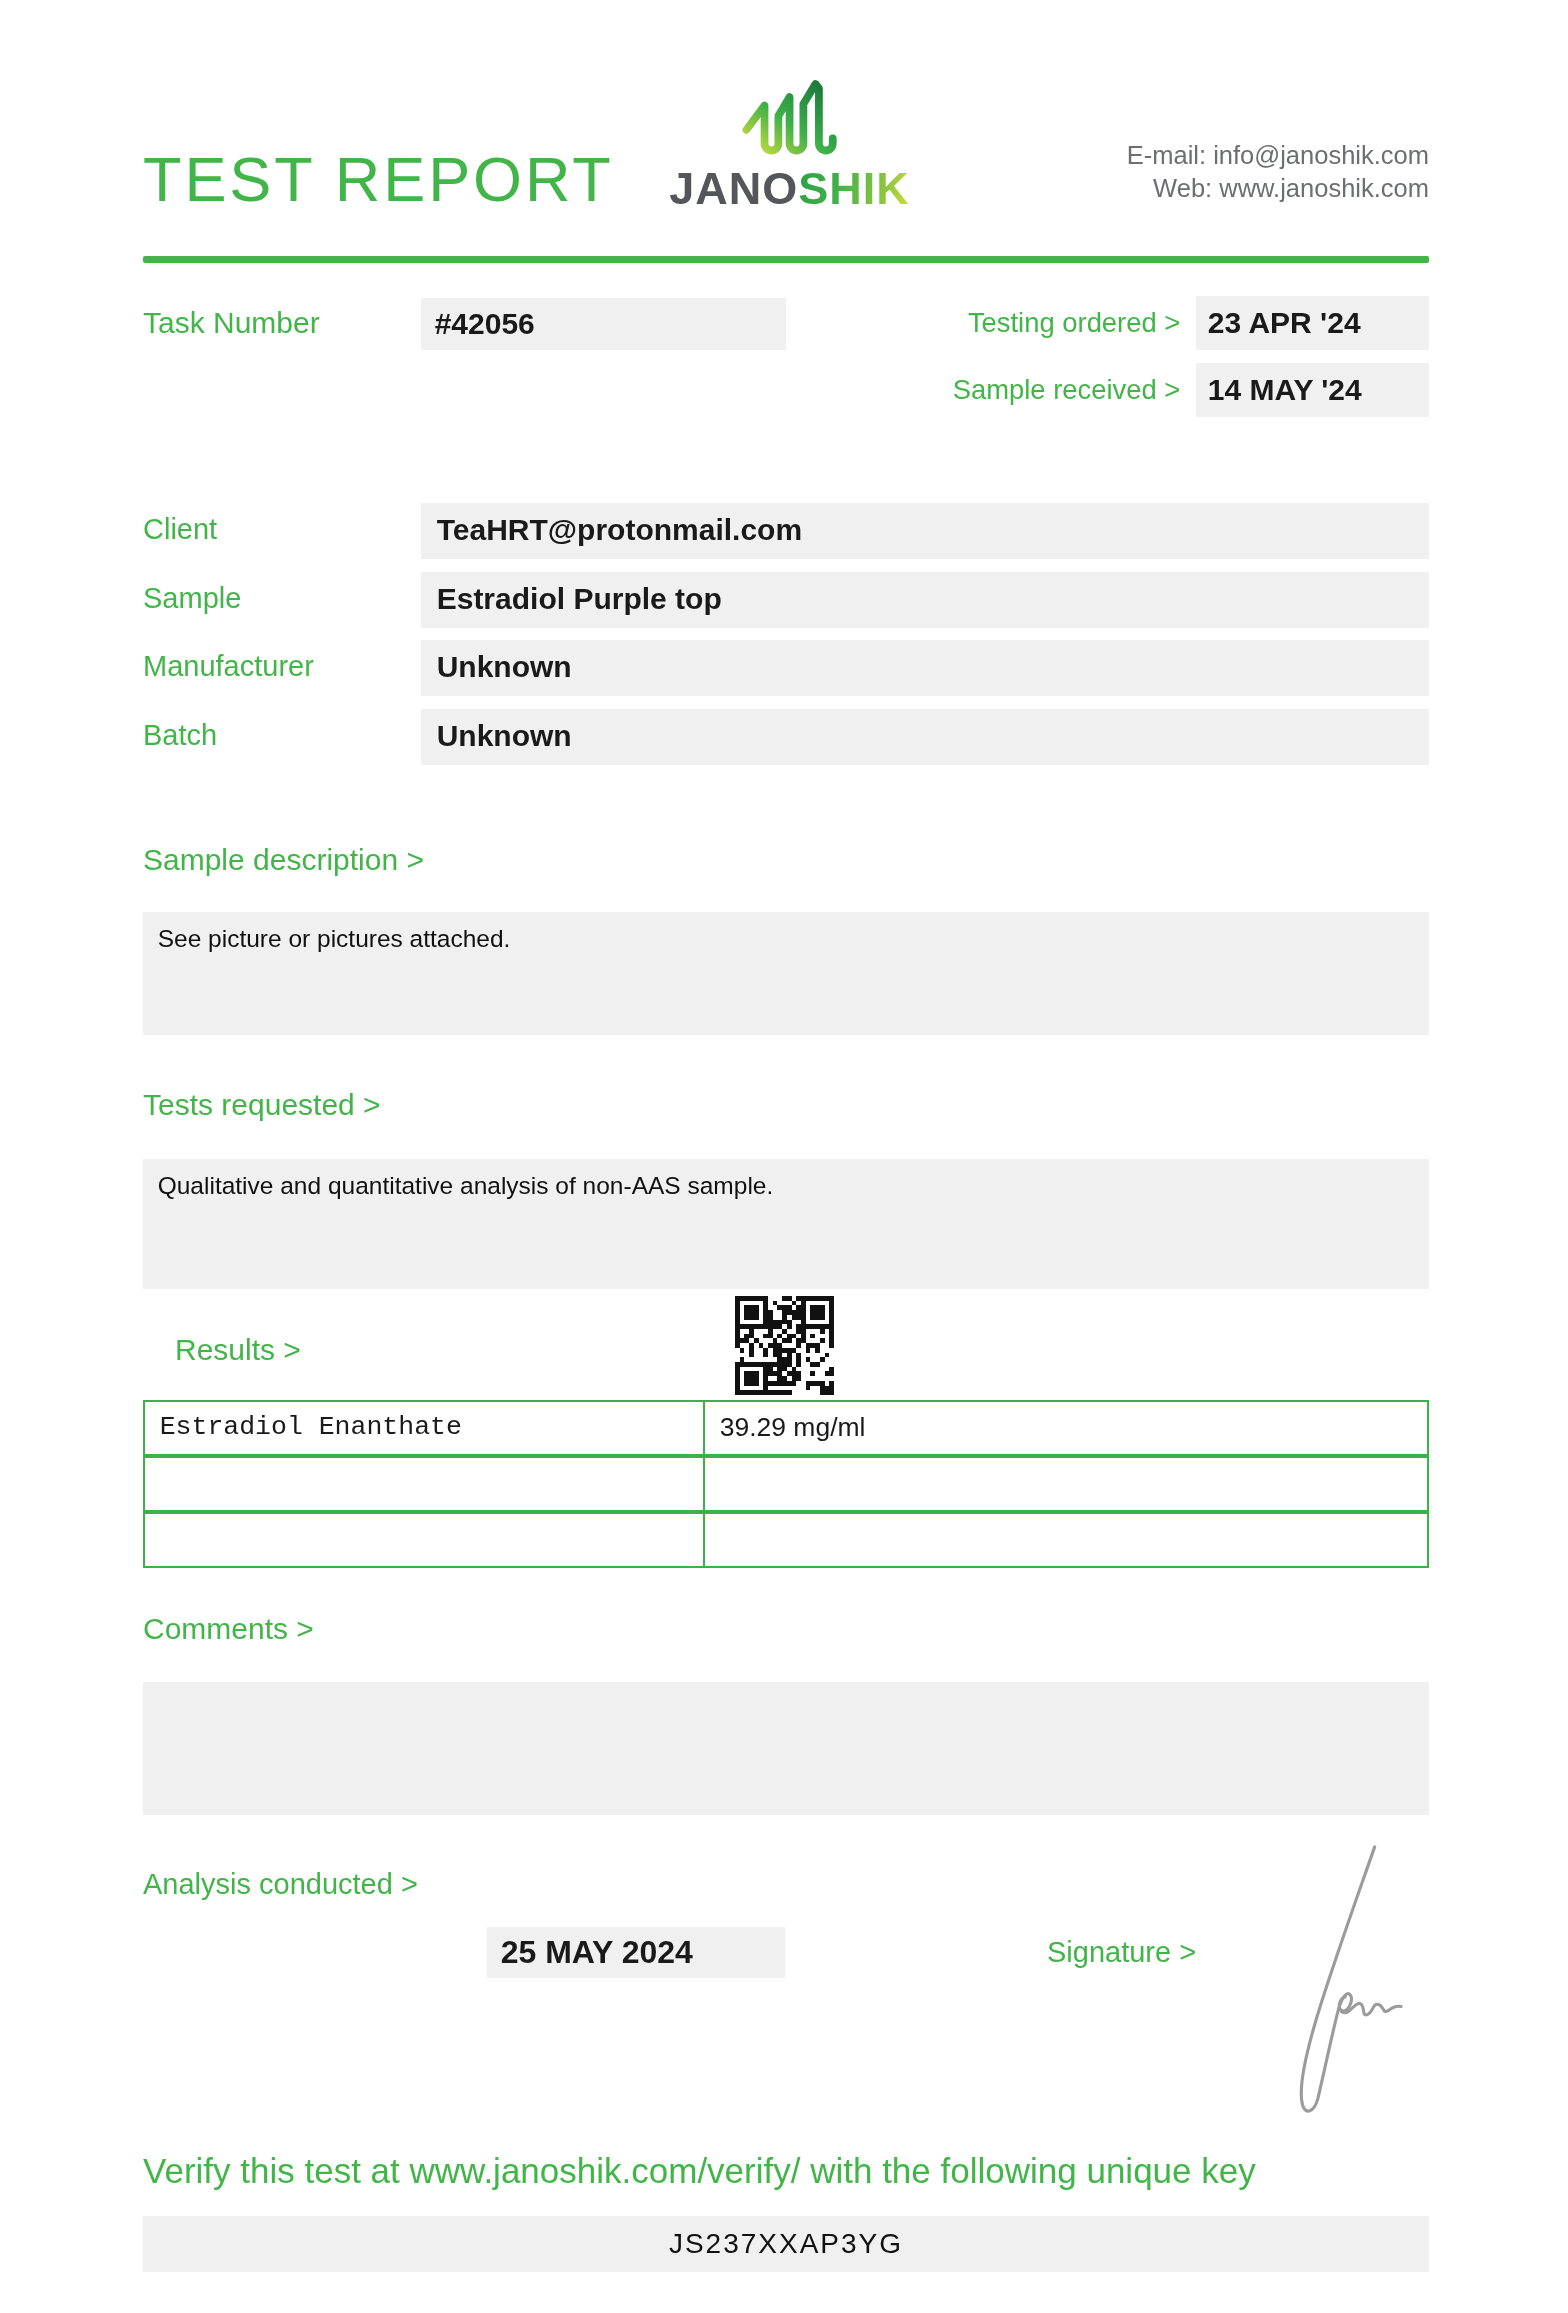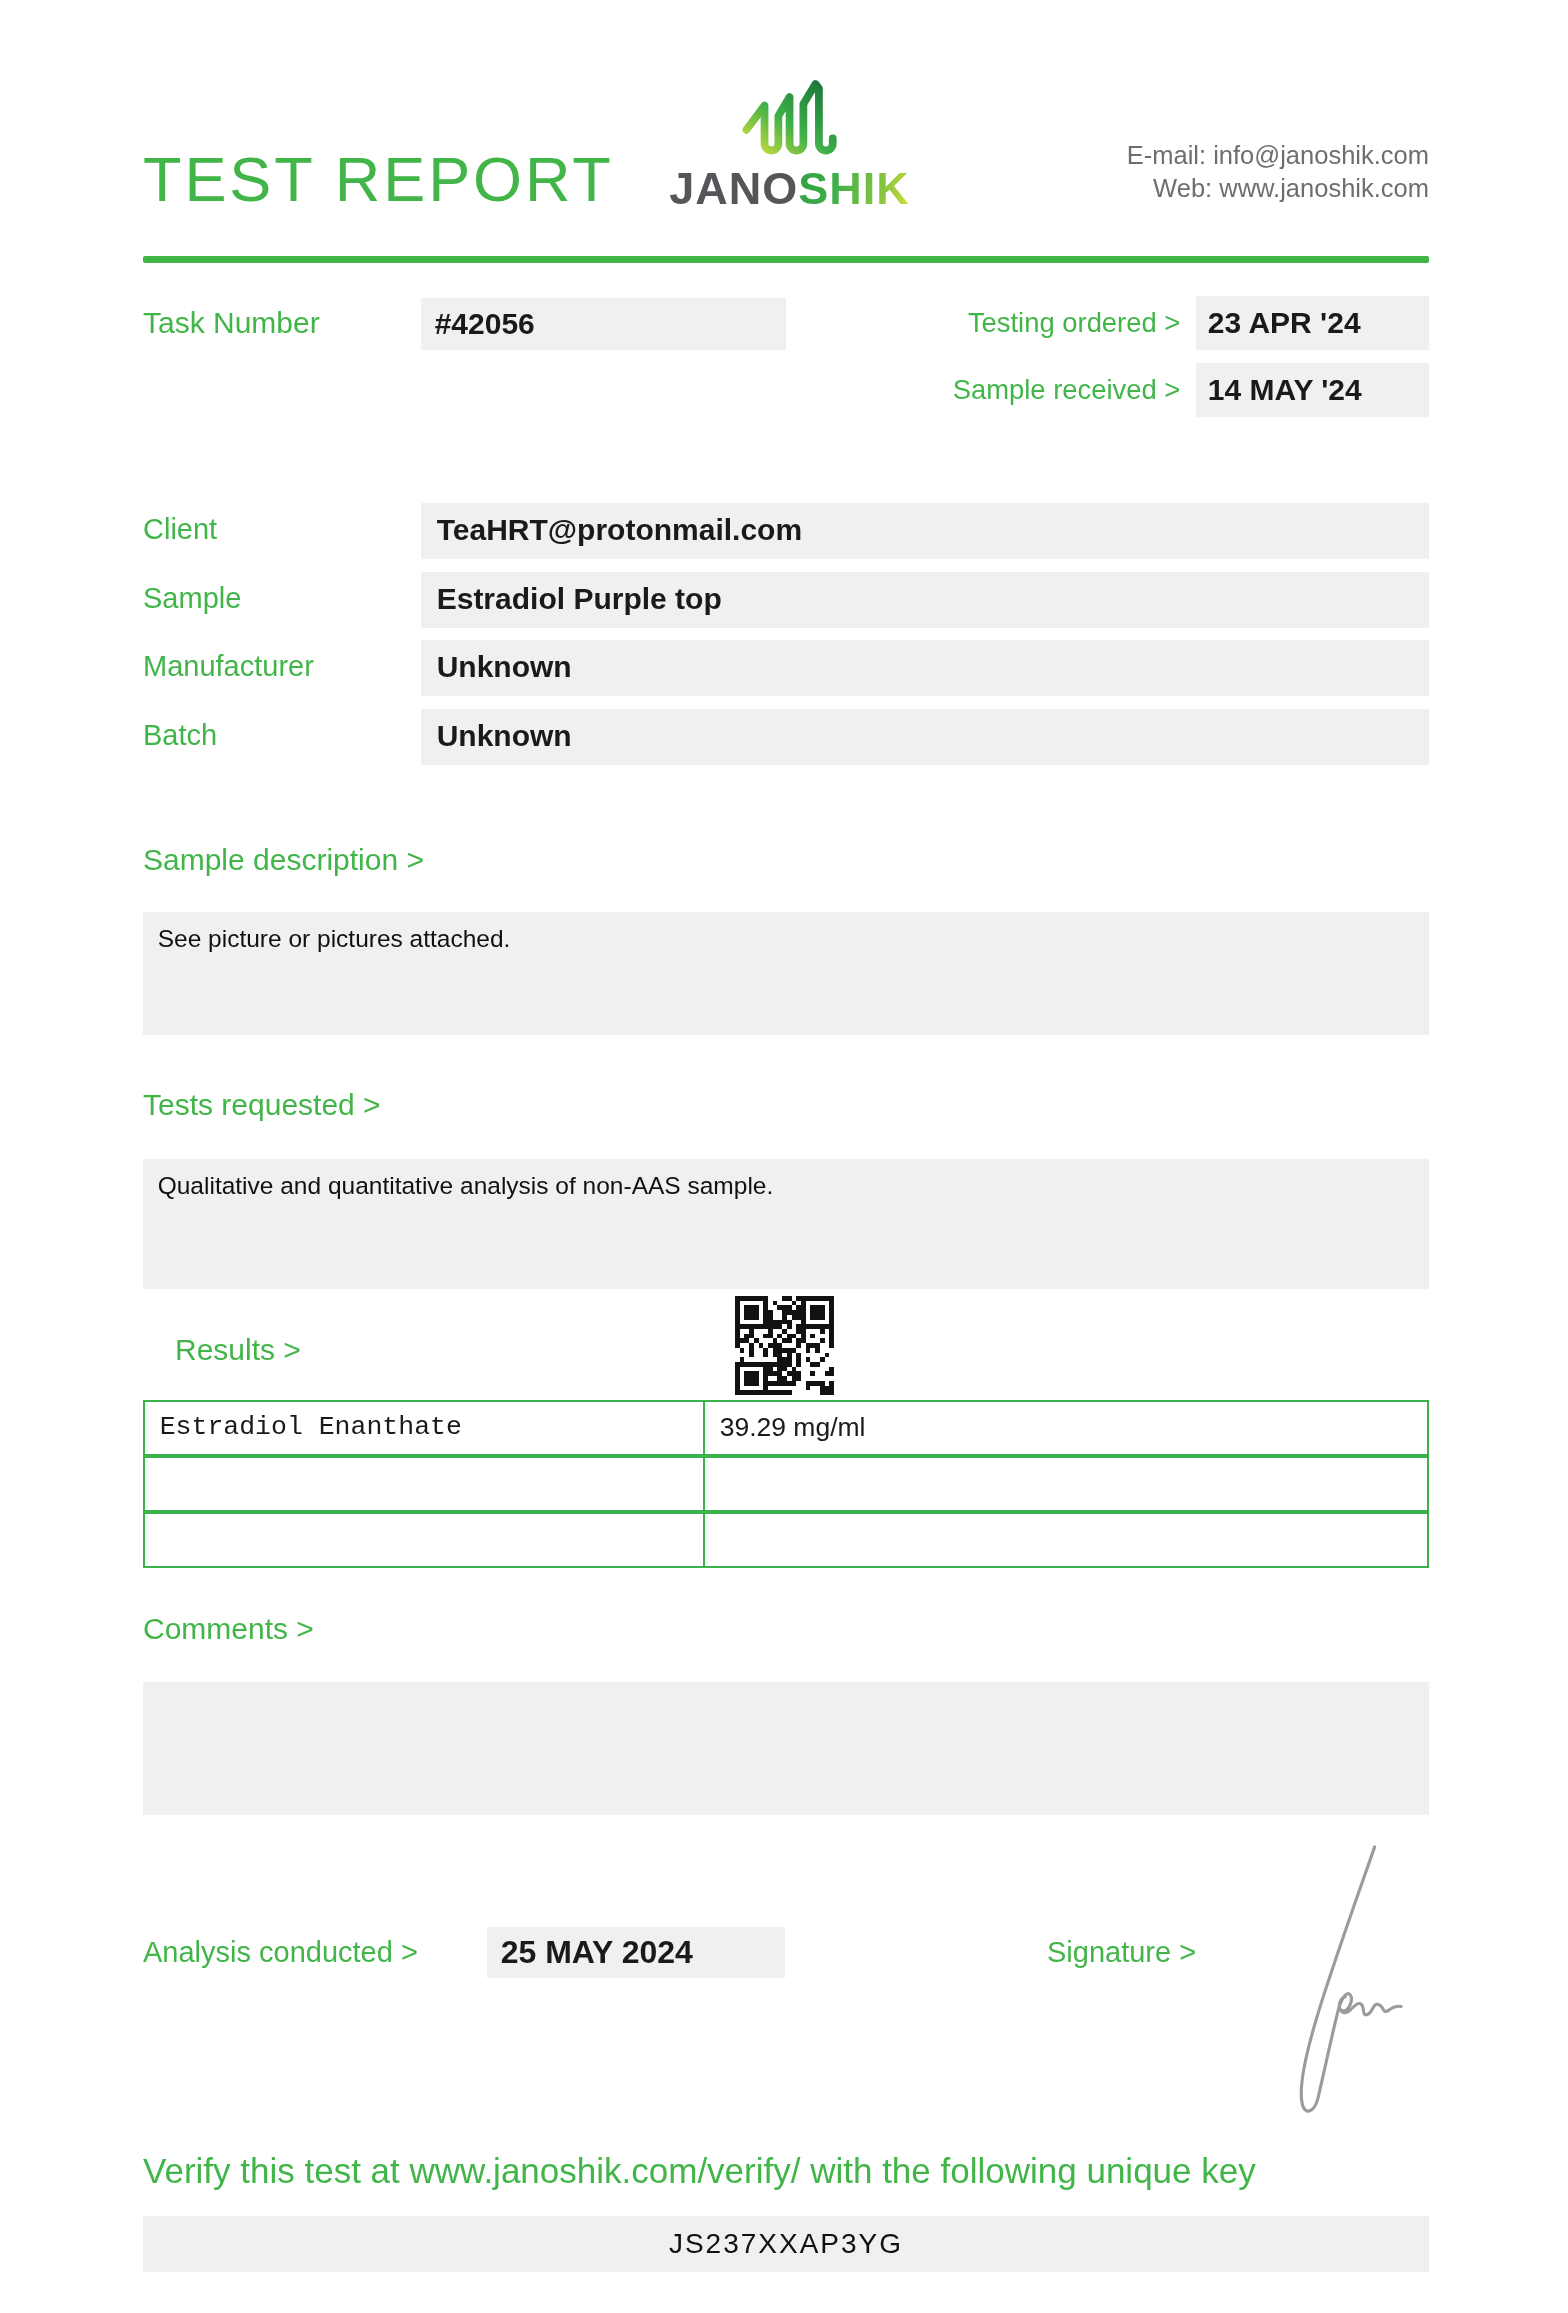--- a/index.html
+++ b/index.html
@@ -91,21 +91,21 @@
 
   
   .res-table{top:1400px;left:143px;width:1286px;}
   .t-row{display:flex;border:2.9px solid var(--tgreen);height:56px;background:#fff;}
   .t-row + .t-row{margin-top:0;}
   .t-cell{font-size:26.5px;line-height:50px;padding-left:14.7px;white-space:nowrap;overflow:hidden;}
   .t-c1{width:560px;border-right:2.9px solid var(--tgreen);font-family:Liberation Mono, monospace;}
   .t-c2{flex:1;}
 
   
-  .an-label{top:1936px;left:143px;font-size:29px;color:var(--green);white-space:nowrap;}
+  .an-label{top:1868px;left:143px;font-size:29px;color:var(--green);white-space:nowrap;}
   .an-box{top:1927px;left:487px;width:298px;height:51px;background:var(--box);
     font-size:32px;font-weight:bold;line-height:51px;padding-left:13.7px;white-space:nowrap;}
   .sig-label{top:1936px;left:1047px;font-size:29px;color:var(--green);white-space:nowrap;}
   .sig-img{top:1841px;left:1261px;width:147px;height:284px;}
 
   
   .verify{top:2151px;left:143px;width:1286px;font-size:35px;color:var(--green);white-space:nowrap;}
   .key-box{top:2216px;left:143px;width:1286px;height:56px;background:var(--box);
     text-align:center;font-size:28px;letter-spacing:2px;line-height:56px;color:#111;}
 </style>

